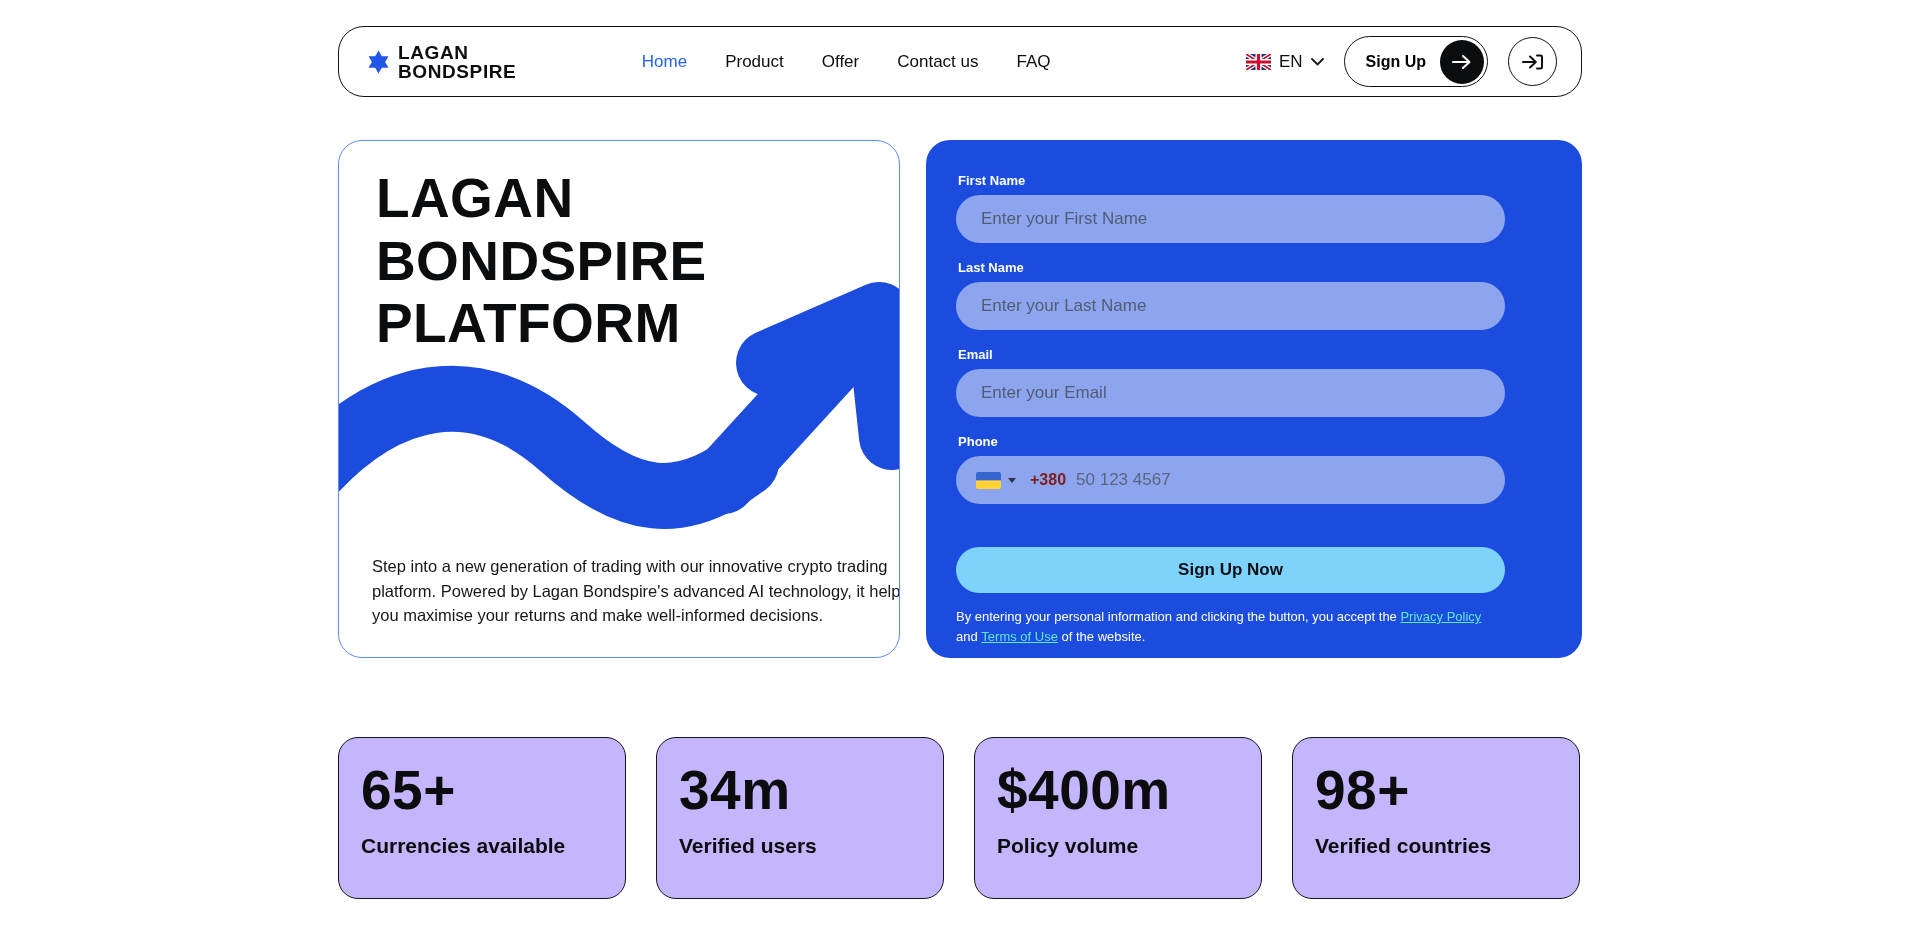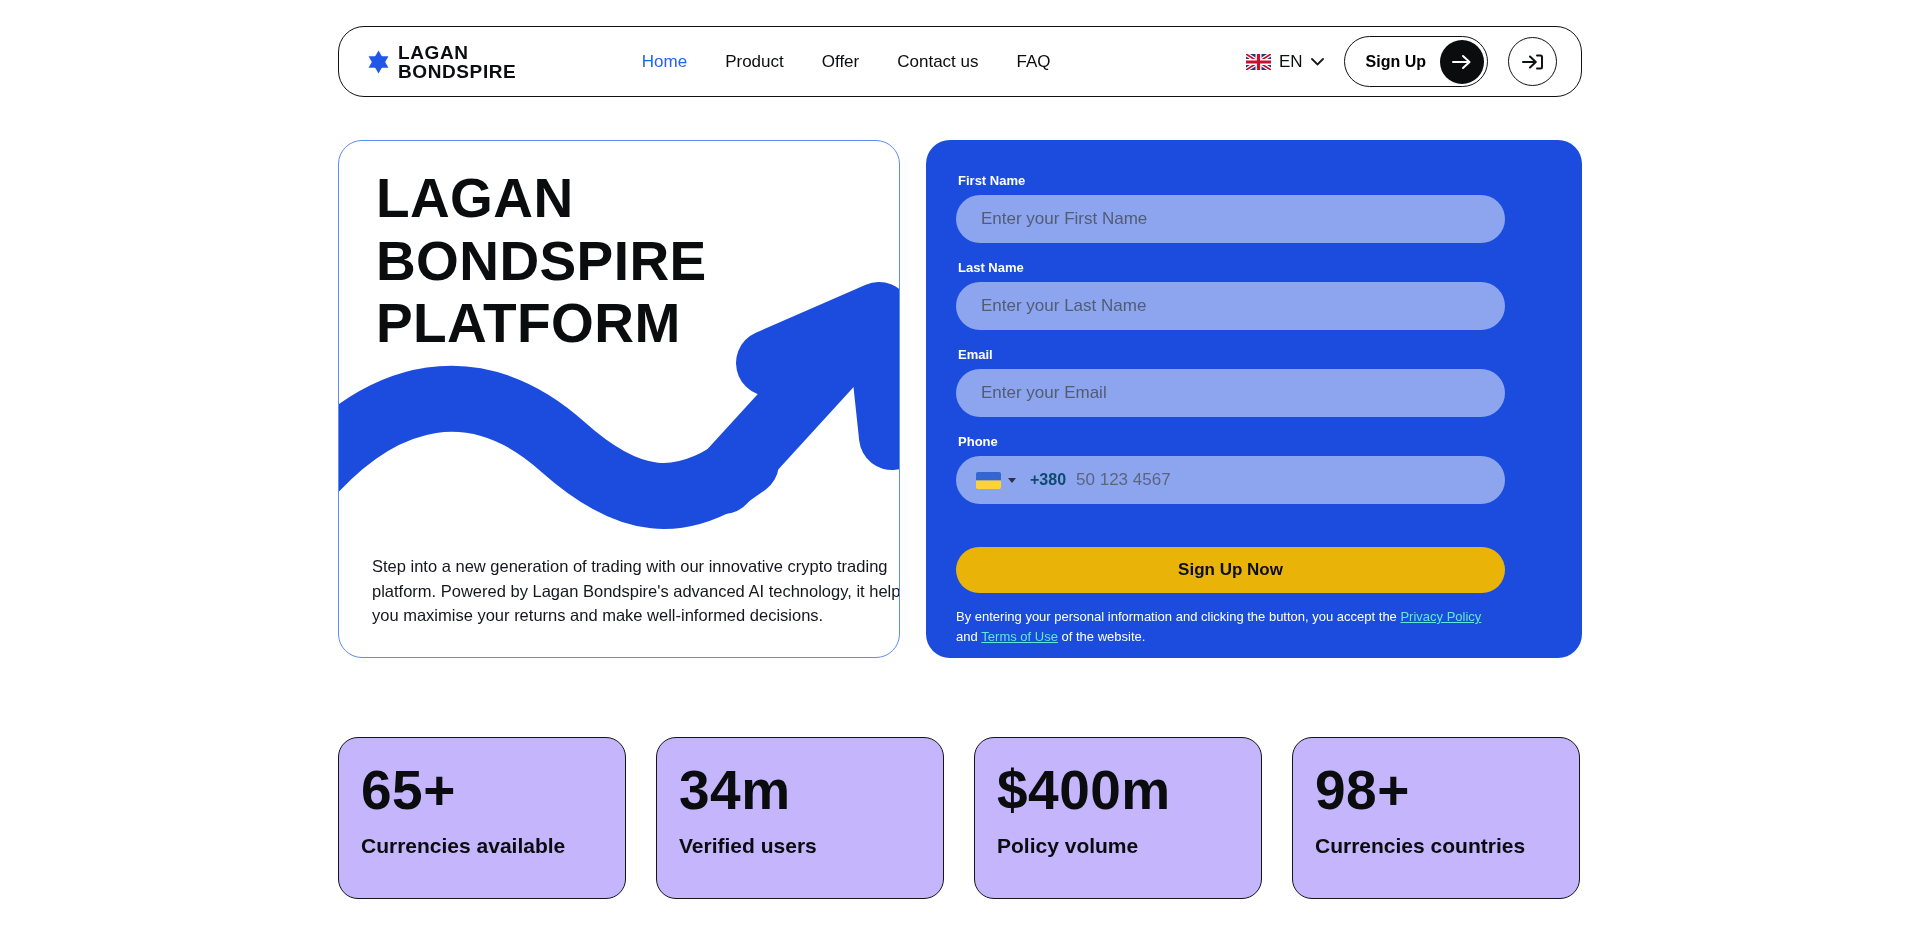--- a/index.html
+++ b/index.html
@@ -44,26 +44,26 @@
   .text-input { width:549px; height:48px; border:none; outline:none; border-radius:26px;
                 background:#8da5ee; padding:0 25px; font-size:17px; font-weight:500;
                 font-family:"Liberation Sans", sans-serif; color:#1a2130; }
   .text-input::placeholder { color:#525c74; opacity:1; }
   .phone-box { width:549px; height:48px; border-radius:26px; background:#8da5ee;
                display:flex; align-items:center; padding:0 18px 0 20px; }
   .flag-btn { display:flex; align-items:center; gap:7px; cursor:pointer; border:none; background:none; padding:0; }
   .ua-flag { width:25px; height:17px; border-radius:2px; overflow:hidden; display:block; }
   .tri-down { width:0; height:0; border-left:4px solid transparent; border-right:4px solid transparent;
               border-top:5px solid #2b3242; margin-top:1px; }
-  .dial-code { font-size:16px; font-weight:700; color:#0c4a6e; margin:0 10px 0 14px; }
+  .dial-code { font-size:16px; font-weight:700; color:#7f1d1d; margin:0 10px 0 14px; }
   .phone-input { flex:1; border:none; outline:none; background:transparent; font-size:17px;
                  font-weight:500; font-family:"Liberation Sans", sans-serif; color:#1a2130; }
   .phone-input::placeholder { color:#5b6580; opacity:1; }
   .submit-btn { width:549px; height:46px; margin-top:26px; border:none; border-radius:26px;
-                background:#eab308; font-size:17px; font-weight:600; color:#0c0f14;
+                background:#7dd3fc; font-size:17px; font-weight:600; color:#0c0f14;
                 font-family:"Liberation Sans", sans-serif; cursor:pointer; }
   .legal { margin-top:14px; font-size:13px; line-height:1.5; color:#ffffff; font-weight:400; width:549px; }
   .legal a { color:#5eead4; font-weight:500; text-decoration:underline; cursor:pointer; }
 
   
   .stats-row { margin-top:79px; display:flex; gap:30px; }
   .stat-card { width:288px; height:162px; border:1.3px solid #131519; border-radius:20px;
                background:#c4b5fd; padding:24px 18px 0 22px; }
   .stat-value { font-size:55px; font-weight:700; letter-spacing:0.5px; color:#0b0c0e; line-height:1.05; }
   .stat-label { margin-top:14px; font-size:21px; font-weight:700; color:#0b0c0e; }
@@ -184,17 +184,17 @@
     <div class="stat-card">
       <div class="stat-value">34m</div>
       <div class="stat-label">Verified users</div>
     </div>
     <div class="stat-card">
       <div class="stat-value">$400m</div>
       <div class="stat-label">Policy volume</div>
     </div>
     <div class="stat-card">
       <div class="stat-value">98+</div>
-      <div class="stat-label">Currencies countries</div>
+      <div class="stat-label">Verified countries</div>
     </div>
   </section>
 
 </div>
 
 </body></html>

